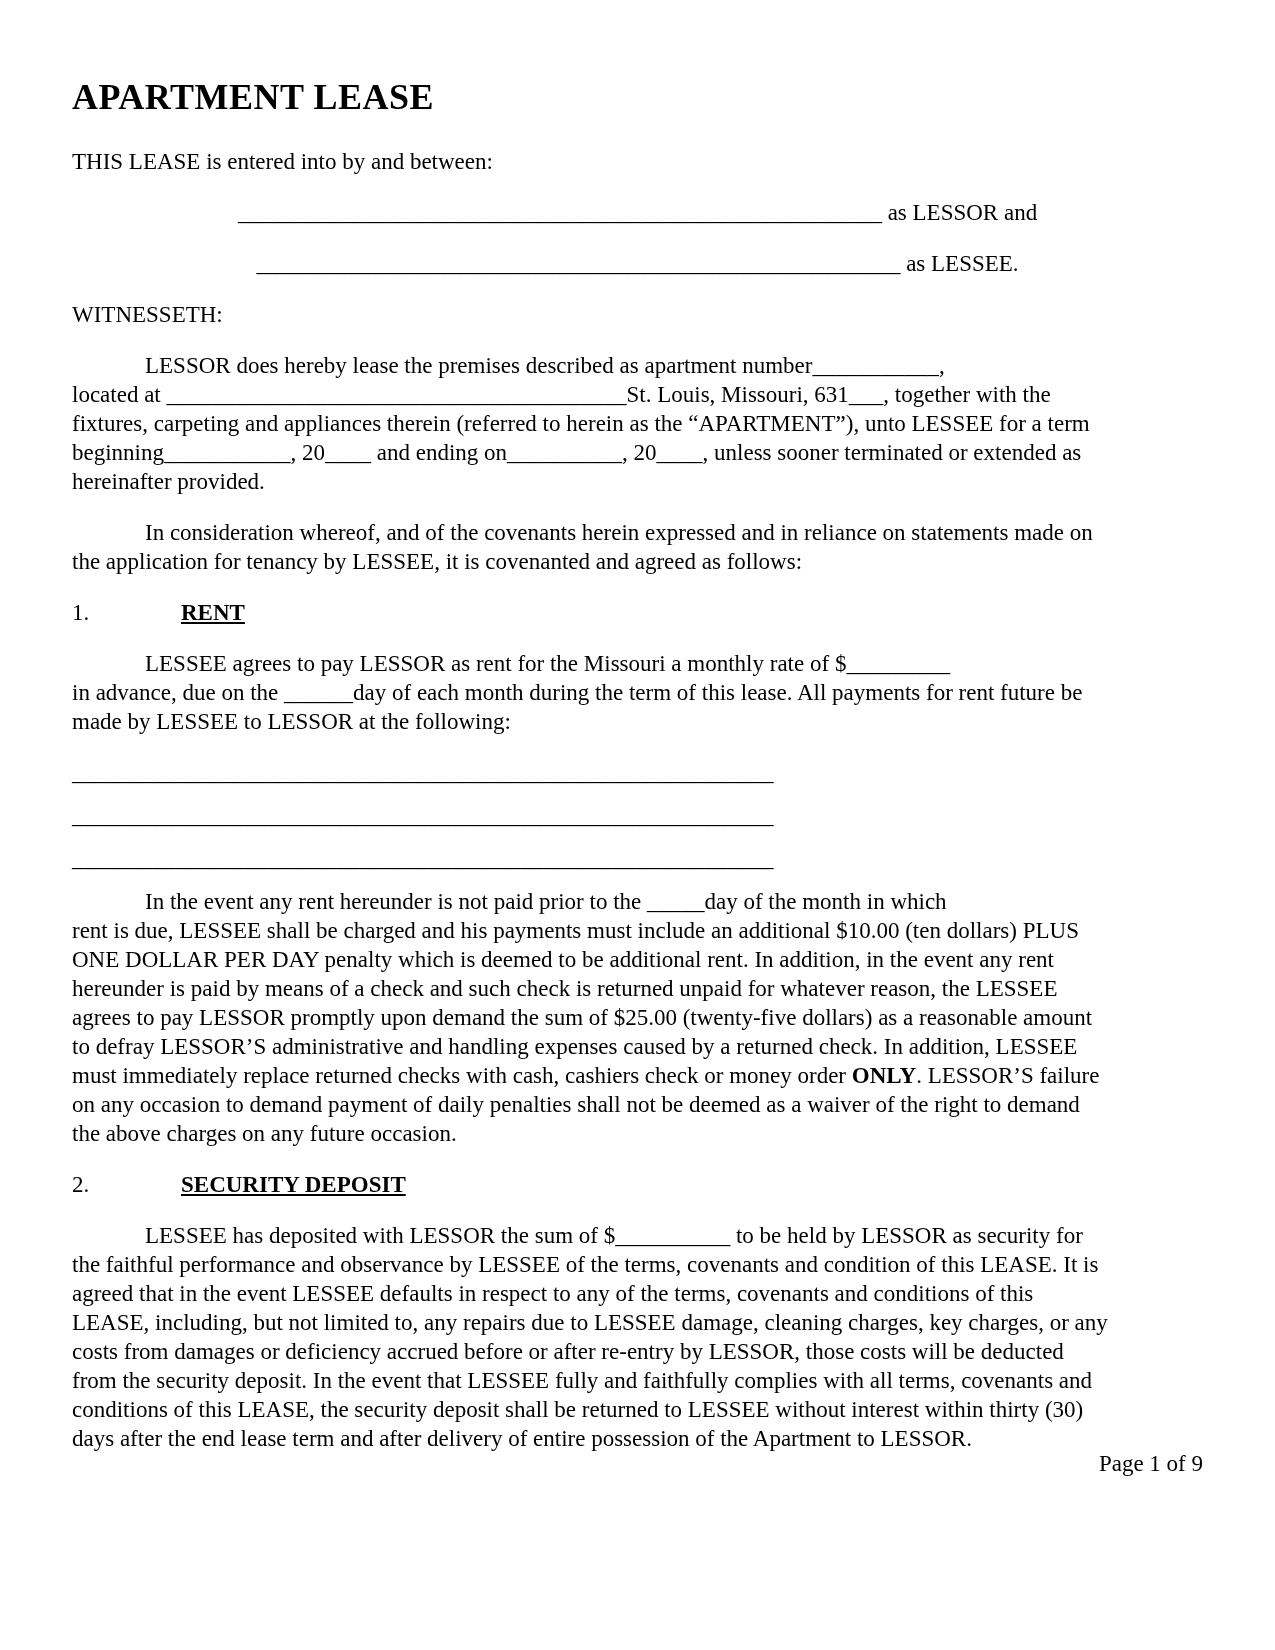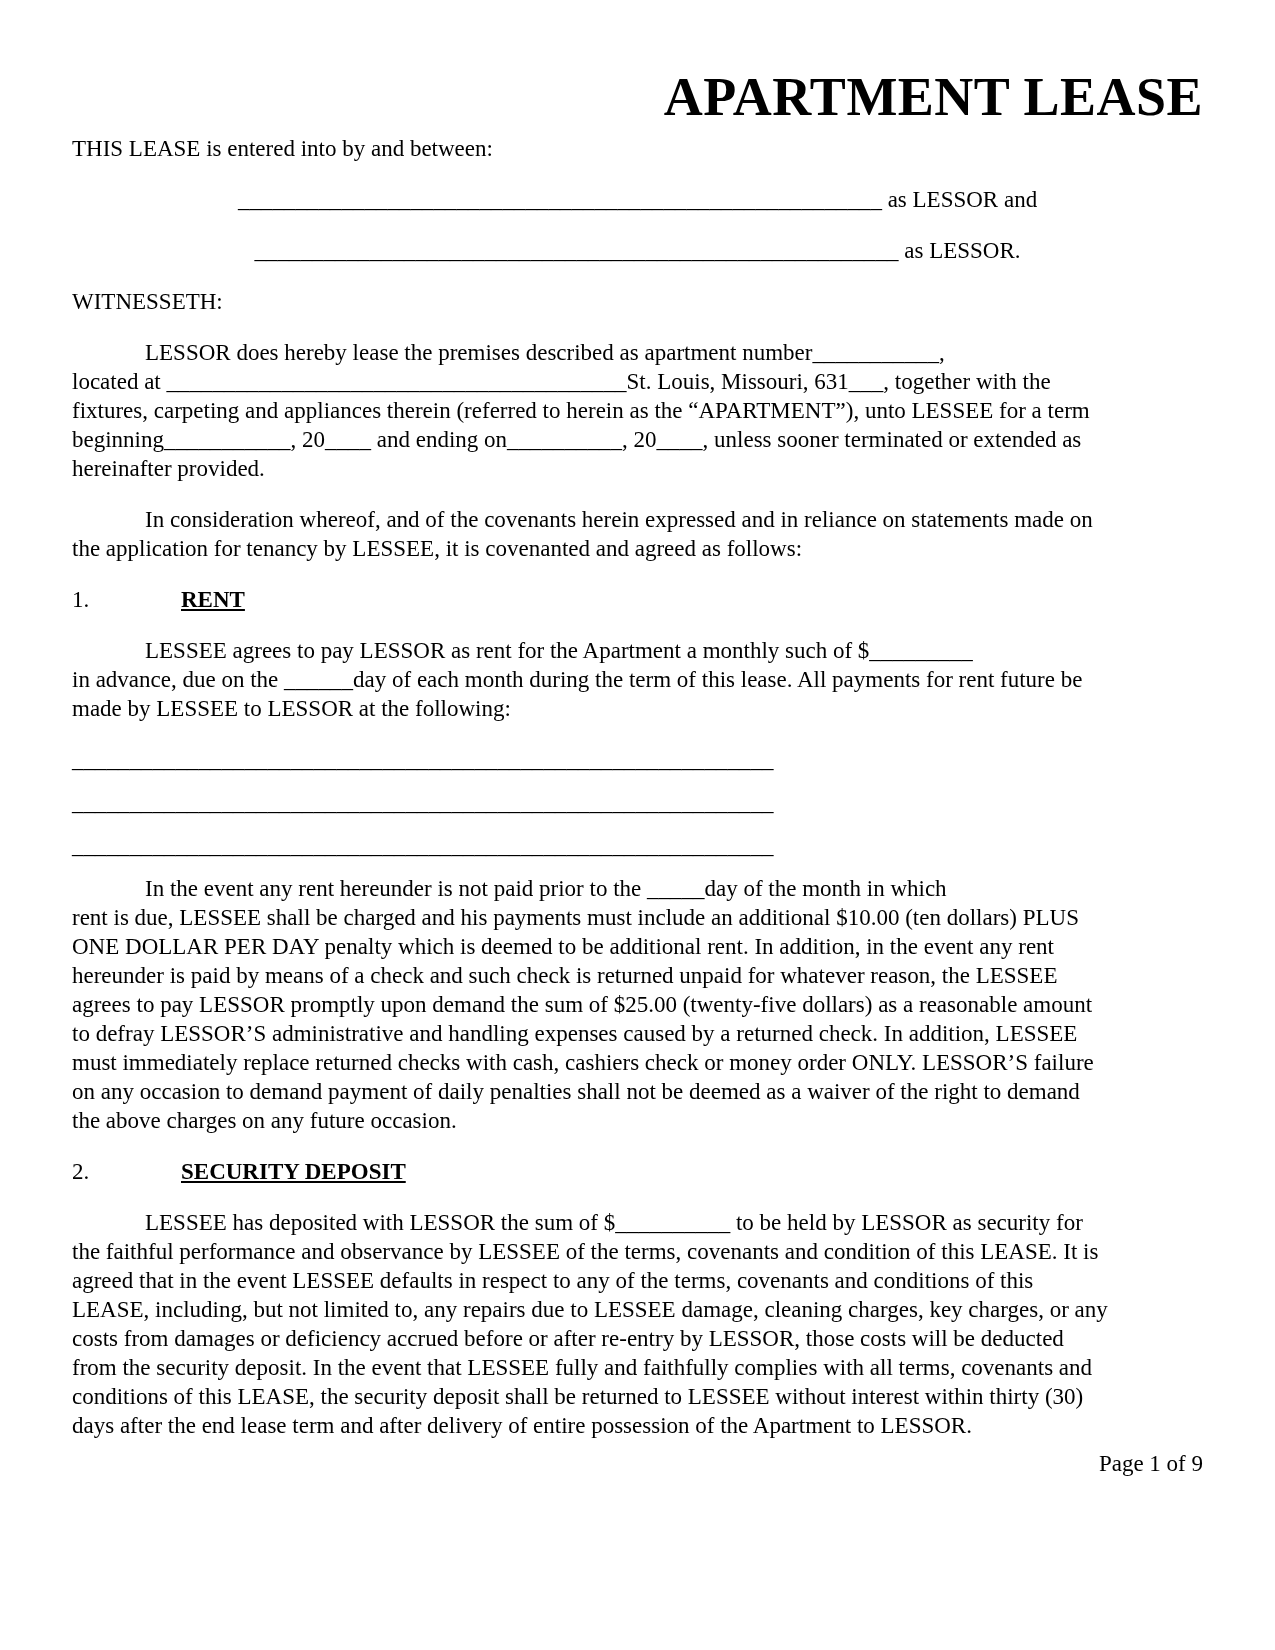--- a/index.html
+++ b/index.html
@@ -13,73 +13,73 @@
     font-size: 23px;
     color: #000000;
     overflow: hidden;
   }
   .page {
     position: absolute;
     inset: 0;
     padding: 70px 72px 0 72px;
   }
   .doc-title {
-    font-size: 54px;
+    font-size: 36px;
     line-height: 54px;
     font-weight: bold;
-    text-align: right;
+    text-align: left;
     letter-spacing: 0.5px;
-    margin: 0 0 10px 0;
+    margin: 0 0 23px 0;
   }
   p, .para {
     margin: 0 0 22px 0;
     line-height: 29px;
   }
   .para { white-space: pre; }
   .para .tline { line-height: 29px; }
   .indent .tline:first-child { text-indent: 73px; }
   .party-line { white-space: pre; text-align: center; }
   .blankline {
     margin: 0 0 14px 0;
     line-height: 29px;
     white-space: pre;
   }
   .section-heading { margin: 0 0 22px 0; line-height: 29px; }
   .sec-num { display: inline-block; width: 73px; }
   .sec-title { font-weight: bold; text-decoration: underline; margin-left: 36px; }
-  .bold { font-weight: normal; text-align: right; }
+  .bold { font-weight: bold; text-align: right; }
   .page-footer {
     position: absolute;
     top: 1449px;
     right: 72px;
     line-height: 29px;
   }
 </style>
 </head>
 <body>
 
 <div class="page">
 
   <h1 class="doc-title">APARTMENT LEASE</h1>
 
   <p>THIS LEASE is entered into by and between:</p>
 
   <p class="party-line"><span>________________________________________________________</span><span> as LESSOR and</span></p>
 
-  <p class="party-line"><span>________________________________________________________</span><span> as LESSOR.</span></p>
+  <p class="party-line"><span>________________________________________________________</span><span> as LESSEE.</span></p>
 
   <p>WITNESSETH:</p>
 
   <div class="para indent"><div class="tline">LESSOR does hereby lease the premises described as apartment number___________,</div><div class="tline">located at ________________________________________St. Louis, Missouri, 631___, together with the</div><div class="tline">fixtures, carpeting and appliances therein (referred to herein as the “APARTMENT”), unto LESSEE for a term</div><div class="tline">beginning___________, 20____ and ending on__________, 20____, unless sooner terminated or extended as</div><div class="tline">hereinafter provided.</div></div>
 
   <div class="para indent"><div class="tline">In consideration whereof, and of the covenants herein expressed and in reliance on statements made on</div><div class="tline">the application for tenancy by LESSEE, it is covenanted and agreed as follows:</div></div>
 
   <p class="section-heading"><span class="sec-num">1.</span><span class="sec-title">RENT</span></p>
 
-  <div class="para indent"><div class="tline">LESSEE agrees to pay LESSOR as rent for the Apartment a monthly such of $_________</div><div class="tline">in advance, due on the ______day of each month during the term of this lease. All payments for rent future be</div><div class="tline">made by LESSEE to LESSOR at the following:</div></div>
+  <div class="para indent"><div class="tline">LESSEE agrees to pay LESSOR as rent for the Missouri a monthly rate of $_________</div><div class="tline">in advance, due on the ______day of each month during the term of this lease. All payments for rent future be</div><div class="tline">made by LESSEE to LESSOR at the following:</div></div>
 
   <p class="blankline">_____________________________________________________________</p>
   <p class="blankline">_____________________________________________________________</p>
   <p class="blankline">_____________________________________________________________</p>
 
   <div class="para indent"><div class="tline">In the event any rent hereunder is not paid prior to the _____day of the month in which</div><div class="tline">rent is due, LESSEE shall be charged and his payments must include an additional $10.00 (ten dollars) PLUS</div><div class="tline">ONE DOLLAR PER DAY penalty which is deemed to be additional rent. In addition, in the event any rent</div><div class="tline">hereunder is paid by means of a check and such check is returned unpaid for whatever reason, the LESSEE</div><div class="tline">agrees to pay LESSOR promptly upon demand the sum of $25.00 (twenty-five dollars) as a reasonable amount</div><div class="tline">to defray LESSOR’S administrative and handling expenses caused by a returned check. In addition, LESSEE</div><div class="tline"><span class="">must immediately replace returned checks with cash, cashiers check or money order </span><span class="bold">ONLY</span><span class="">. LESSOR’S failure</span></div><div class="tline">on any occasion to demand payment of daily penalties shall not be deemed as a waiver of the right to demand</div><div class="tline">the above charges on any future occasion.</div></div>
 
   <p class="section-heading"><span class="sec-num">2.</span><span class="sec-title">SECURITY DEPOSIT</span></p>
 
   <div class="para indent"><div class="tline">LESSEE has deposited with LESSOR the sum of $__________ to be held by LESSOR as security for</div><div class="tline">the faithful performance and observance by LESSEE of the terms, covenants and condition of this LEASE. It is</div><div class="tline">agreed that in the event LESSEE defaults in respect to any of the terms, covenants and conditions of this</div><div class="tline">LEASE, including, but not limited to, any repairs due to LESSEE damage, cleaning charges, key charges, or any</div><div class="tline">costs from damages or deficiency accrued before or after re-entry by LESSOR, those costs will be deducted</div><div class="tline">from the security deposit. In the event that LESSEE fully and faithfully complies with all terms, covenants and</div><div class="tline">conditions of this LEASE, the security deposit shall be returned to LESSEE without interest within thirty (30)</div><div class="tline">days after the end lease term and after delivery of entire possession of the Apartment to LESSOR.</div></div>

